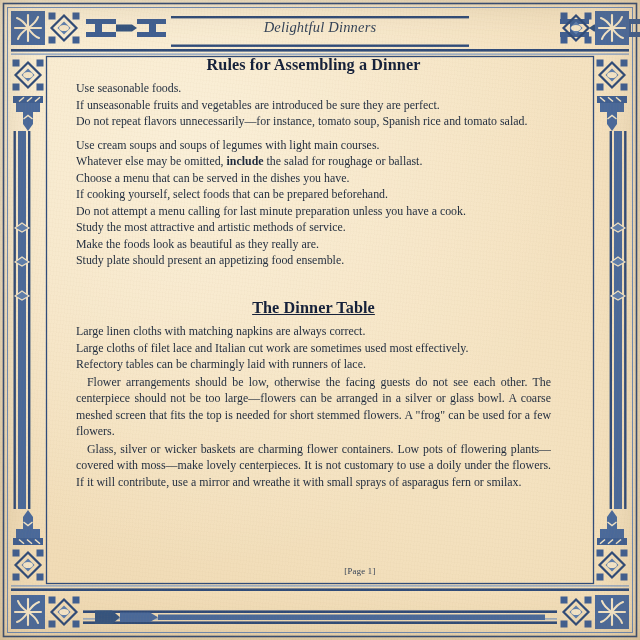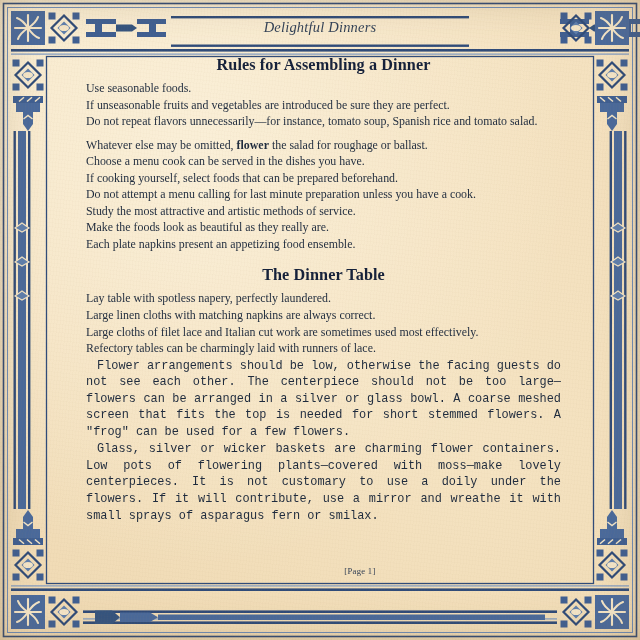--- a/index.html
+++ b/index.html
@@ -25,35 +25,35 @@
 
   
   .frame-svg{position:absolute;left:0;top:0;width:640px;height:640px;}
 
   
   .running-head{
     position:absolute;left:0;top:19px;width:640px;text-align:center;
     font-style:italic;font-size:14.5px;color:#23354f;letter-spacing:.2px;
   }
   .content{
-    position:absolute;left:86px;top:56px;width:475px;height:520px;
+    position:absolute;left:76px;top:56px;width:475px;height:520px;
     color:#1d2a3d;
   }
   h2{
     margin:0 0 5px 0;text-align:center;font-weight:700;
     font-size:16.2px;letter-spacing:.1px;color:#14203a;
   }
-  h2.second{margin-top:14px;}
+  h2.second{margin-top:30px;text-decoration:underline;}
   p{
     margin:0;font-size:11.9px;line-height:16.55px;
     text-align:justify;text-justify:inter-word;
     color:#1d2a3d;
   }
   p.rule{text-indent:0;}
-  p.para{text-indent:11px;font-family:Liberation Mono, monospace;}
+  p.para{text-indent:11px;}
   .gap{height:7px;}
   .gap-sm{height:1px;}
   b{font-weight:700;}
   .folio{
     position:absolute;left:0;top:566px;width:640px;text-align:center;
     font-size:8.6px;color:#2b3a52;letter-spacing:.3px;padding-left:40px;
   }
   .ink{opacity:.93;}
 </style>
 </head>
@@ -192,31 +192,31 @@
   <div class="running-head ink">Delightful Dinners</div>
 
   <div class="content">
 
     <h2>Rules for Assembling a Dinner</h2>
 
     <p class="rule">Use seasonable foods.</p>
     <p class="rule">If unseasonable fruits and vegetables are introduced be sure they are perfect.</p>
     <p class="rule">Do not repeat flavors unnecessarily—for instance, tomato soup, Spanish rice and tomato salad.</p>
     <div class="gap"></div>
-    <p class="rule"><span>Whatever else may be omitted, </span><b>flower</b><span> the salad for roughage or ballast.</span></p>
-    <p class="rule">Choose a menu cook can be served in the dishes you have.</p>
+    <p class="rule">Use cream soups and soups of legumes with light main courses.</p>
+    <p class="rule"><span>Whatever else may be omitted, </span><b>include</b><span> the salad for roughage or ballast.</span></p>
+    <p class="rule">Choose a menu that can be served in the dishes you have.</p>
     <p class="rule">If cooking yourself, select foods that can be prepared beforehand.</p>
     <p class="rule">Do not attempt a menu calling for last minute preparation unless you have a cook.</p>
     <p class="rule">Study the most attractive and artistic methods of service.</p>
     <p class="rule">Make the foods look as beautiful as they really are.</p>
-    <p class="rule">Each plate napkins present an appetizing food ensemble.</p>
+    <p class="rule">Study plate should present an appetizing food ensemble.</p>
 
     <h2 class="second">The Dinner Table</h2>
 
-    <p class="rule">Lay table with spotless napery, perfectly laundered.</p>
     <p class="rule">Large linen cloths with matching napkins are always correct.</p>
     <p class="rule">Large cloths of filet lace and Italian cut work are sometimes used most effectively.</p>
     <p class="rule">Refectory tables can be charmingly laid with runners of lace.</p>
     <div class="gap-sm"></div>
     <p class="para">Flower arrangements should be low, otherwise the facing guests do not see each other. The centerpiece should not be too large—flowers can be arranged in a silver or glass bowl. A coarse meshed screen that fits the top is needed for short stemmed flowers. A "frog" can be used for a few flowers.</p>
     <div class="gap-sm"></div>
     <p class="para">Glass, silver or wicker baskets are charming flower containers. Low pots of flowering plants—covered with moss—make lovely centerpieces. It is not customary to use a doily under the flowers. If it will contribute, use a mirror and wreathe it with small sprays of asparagus fern or smilax.</p>
     <div class="gap-sm"></div>
   </div>
 

